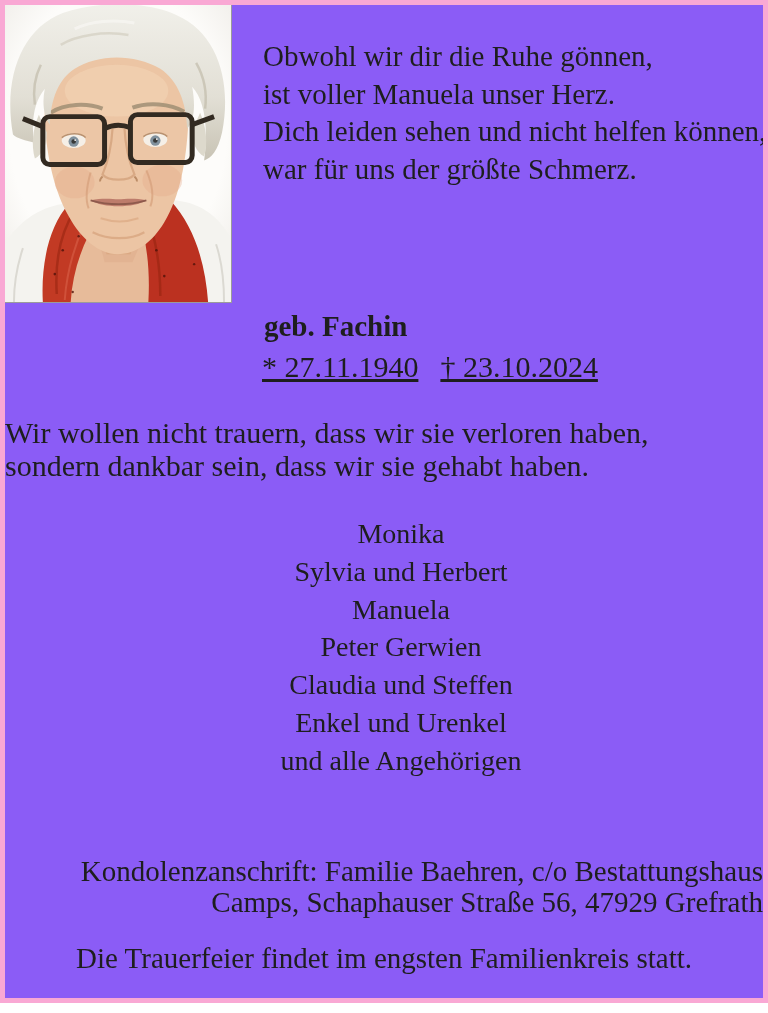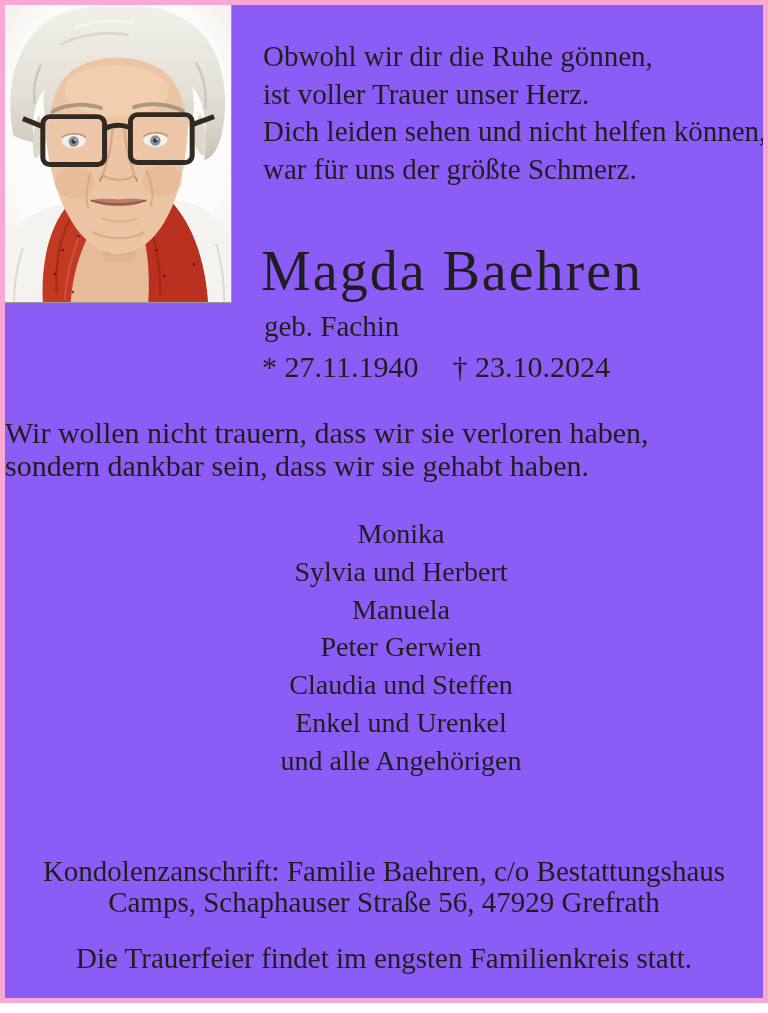--- a/index.html
+++ b/index.html
@@ -51,29 +51,31 @@
     letter-spacing: 2px;
     line-height: 1;
     white-space: nowrap;
   }
   .birthname {
     position: absolute;
     left: 259px;
     top: 306px;
     font-size: 29px;
     line-height: 1.1;
+    font-weight: bold;
   }
   .dates {
     position: absolute;
     left: 257px;
     top: 345px;
     font-size: 30px;
     display: flex;
-    gap: 34px;
-    white-space: nowrap;
+    gap: 22px;
+    white-space: nowrap;
+    text-decoration: underline;
   }
   .tribute {
     position: absolute;
     left: 0;
     right: 0;
     top: 412px;
     text-align: left;
     font-size: 30px;
     line-height: 32.5px;
     white-space: nowrap;
@@ -86,21 +88,21 @@
     text-align: center;
     font-size: 28px;
     line-height: 37.8px;
     padding-left: 34px;
   }
   .condolence {
     position: absolute;
     left: 0;
     right: 0;
     top: 851px;
-    text-align: center;
+    text-align: right;
     font-size: 29px;
     line-height: 31px;
     white-space: nowrap;
   }
   .funeral {
     position: absolute;
     left: 0;
     right: 0;
     top: 937px;
     text-align: center;
@@ -194,26 +196,25 @@
         <rect x="38" y="112" width="62" height="48" rx="7"></rect>
         <rect x="126" y="110" width="62" height="48" rx="7"></rect>
       </g>
       <path d="M100 124 C108 120 118 120 126 123" stroke="#322a21" stroke-width="5" fill="none"></path>
       <path d="M38 122 L18 114 M188 120 L210 112" stroke="#322a21" stroke-width="5" fill="none"></path>
     </svg>
   </div>
 
   <div class="poem">
     <div>Obwohl wir dir die Ruhe gönnen,</div>
-    <div>ist voller Trauer unser Herz.</div>
+    <div>ist voller Manuela unser Herz.</div>
     <div>Dich leiden sehen und nicht helfen können,</div>
     <div>war für uns der größte Schmerz.</div>
   </div>
 
-  <h1 class="name">Magda Baehren</h1>
   <div class="birthname">geb. Fachin</div>
   <div class="dates">
     <span>* 27.11.1940</span>
     <span>† 23.10.2024</span>
   </div>
 
   <div class="tribute">
     <div>Wir wollen nicht trauern, dass wir sie verloren haben,</div>
     <div>sondern dankbar sein, dass wir sie gehabt haben.</div>
   </div>

